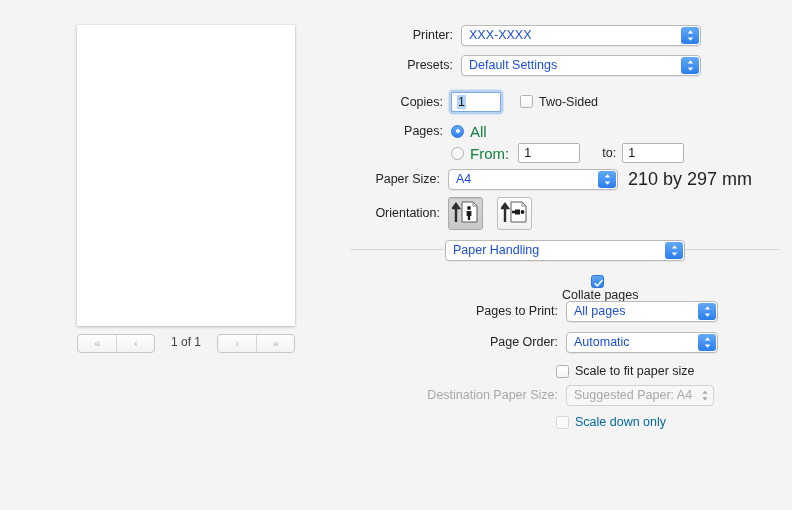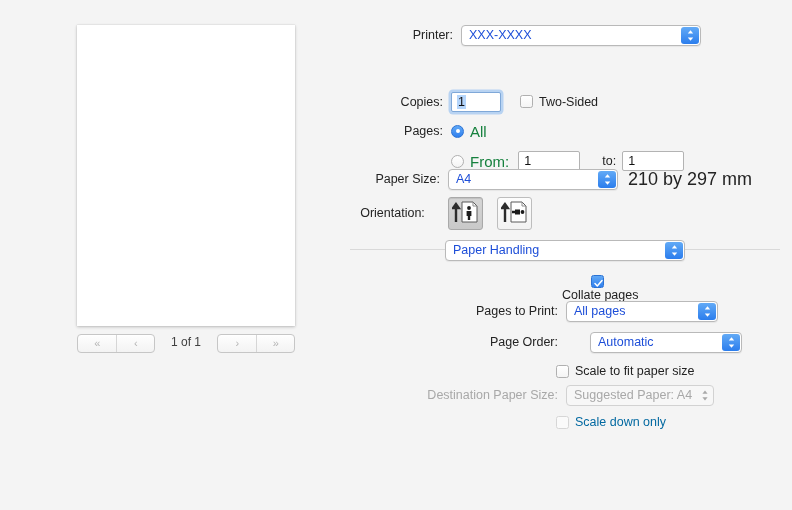--- a/index.html
+++ b/index.html
@@ -285,41 +285,53 @@
       <span class="ptext">XXX-XXXX</span>
       <span class="parrow">
         <svg width="9" height="13" viewBox="0 0 9 13">
             <path d="M4.5 1.2 L7.2 4.6 L1.8 4.6 Z" fill="#fff"></path>
             <path d="M4.5 11.8 L1.8 8.4 L7.2 8.4 Z" fill="#fff"></path>
           </svg>
       </span>
     </div>
   </div>
 
+  <div class="field-row" style="left:0; top:54px;">
+    <div class="lbl" style="width:108px;">Presets:</div>
+    <div class="popup" style="margin-left:8px; width:240px;">
+      <span class="ptext">Default Settings</span>
+      <span class="parrow">
+        <svg width="9" height="13" viewBox="0 0 9 13">
+            <path d="M4.5 1.2 L7.2 4.6 L1.8 4.6 Z" fill="#fff"></path>
+            <path d="M4.5 11.8 L1.8 8.4 L7.2 8.4 Z" fill="#fff"></path>
+          </svg>
+      </span>
+    </div>
+  </div>
 
   <div class="field-row" style="left:0; top:91px;">
     <div class="lbl" style="width:98px;">Copies:</div>
     <div class="tfield focused" style="margin-left:8px; width:50px;">
       <span class="selected-text">1</span>
     </div>
     <div style="display:flex; align-items:flex-start; margin-left:19px;">
       <span class="cbx"></span>
       <span class="cbx-label">Two-Sided</span>
     </div>
   </div>
 
   <div class="field-row" style="left:0; top:120px;">
     <div class="lbl" style="width:98px;">Pages:</div>
     <div style="display:flex; align-items:center; margin-left:8px;">
       <span class="radio on"></span>
       <span class="radio-label">All</span>
     </div>
   </div>
 
-  <div class="field-row" style="left:0; top:150px;">
+  <div class="field-row" style="left:0; top:142px;">
     <div style="width:98px;"></div>
     <div style="display:flex; align-items:center; margin-left:8px;">
       <span class="radio"></span>
       <span class="radio-label">From:</span>
     </div>
     <div class="tfield" style="margin-left:9px; width:62px;">
       <span>1</span>
     </div>
     <div class="lbl" style="width:28px; margin-left:8px;">to:</div>
     <div class="tfield" style="margin-left:6px; width:62px;">
@@ -335,21 +347,21 @@
         <svg width="9" height="13" viewBox="0 0 9 13">
             <path d="M4.5 1.2 L7.2 4.6 L1.8 4.6 Z" fill="#fff"></path>
             <path d="M4.5 11.8 L1.8 8.4 L7.2 8.4 Z" fill="#fff"></path>
           </svg>
       </span>
     </div>
     <div class="mm-note" style="margin-left:10px;">210 by 297 mm</div>
   </div>
 
   <div class="field-row" style="left:0; top:196px; height:34px;">
-    <div class="lbl" style="width:95px;text-align:center;">Orientation:</div>
+    <div class="lbl" style="width:95px;">Orientation:</div>
     <div class="orient-btn selected" style="margin-left:8px;">
       <span>
         <svg width="28" height="24" viewBox="0 0 28 24">
           <path d="M4 22 L4 6 M4 4 L1.2 8 L6.8 8 Z" stroke="#2c2c2c" stroke-width="2.4" fill="#2c2c2c"></path>
           <path d="M10 2 L21 2 L25 6 L25 22 L10 22 Z" fill="#ffffff" stroke="#5a5a5a" stroke-width="1"></path>
           <path d="M21 2 L21 6 L25 6" fill="none" stroke="#8c8c8c" stroke-width="1"></path>
           <circle cx="17" cy="8" r="1.9" fill="#1d1d1d"></circle>
           <path d="M14.6 11 L19.4 11 L19.4 16 L18.2 16 L18.2 20 L15.8 20 L15.8 16 L14.6 16 Z" fill="#1d1d1d"></path>
         </svg>
       </span>
@@ -400,21 +412,21 @@
       <span class="ptext">All pages</span>
       <span class="parrow">
         <svg width="9" height="13" viewBox="0 0 9 13">
             <path d="M4.5 1.2 L7.2 4.6 L1.8 4.6 Z" fill="#fff"></path>
             <path d="M4.5 11.8 L1.8 8.4 L7.2 8.4 Z" fill="#fff"></path>
           </svg>
       </span>
     </div>
   </div>
 
-  <div class="field-row" style="left:0; top:331px;gap:24px;">
+  <div class="field-row" style="left:0; top:331px;">
     <div class="lbl" style="width:213px;">Page Order:</div>
     <div class="popup" style="margin-left:8px; width:152px;">
       <span class="ptext">Automatic</span>
       <span class="parrow">
         <svg width="9" height="13" viewBox="0 0 9 13">
             <path d="M4.5 1.2 L7.2 4.6 L1.8 4.6 Z" fill="#fff"></path>
             <path d="M4.5 11.8 L1.8 8.4 L7.2 8.4 Z" fill="#fff"></path>
           </svg>
       </span>
     </div>

